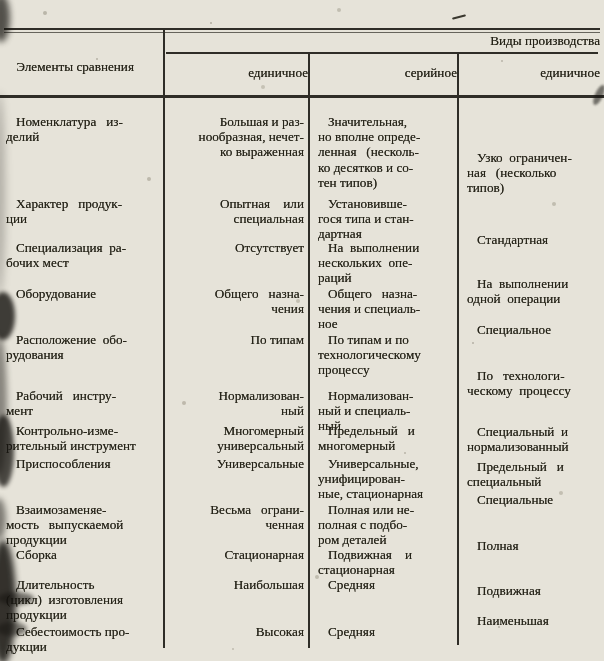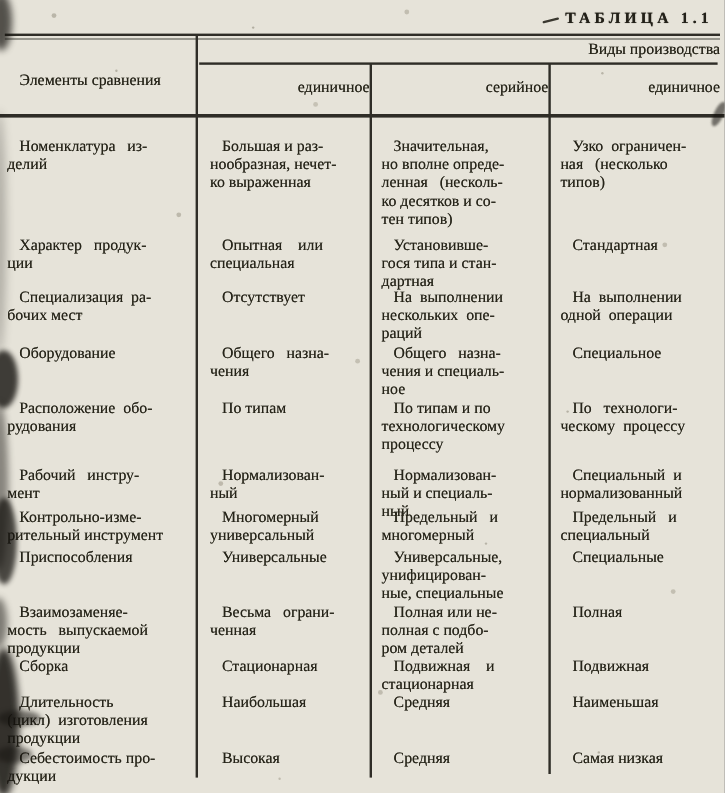--- a/index.html
+++ b/index.html
@@ -29,42 +29,41 @@
   .h-sub1{left:165px;top:65px;width:143px;}
   .h-sub2{left:310px;top:65px;width:147px;}
   .h-sub3{left:459px;top:65px;width:141px;}
   .trow{position:absolute;left:0;width:604px;display:flex;align-items:flex-start;}
   .c{
     box-sizing:border-box;white-space:pre-wrap;
     font-size:13.2px;line-height:15.2px;text-indent:10px;
     color:#262419;text-shadow:0 0 .5px rgba(38,36,25,.75);
   }
   .c1{width:163px;padding:0 4px 0 6px;}
-  .c2{width:145px;padding:0 4px 0 12px;}
+  .c2{width:145px;padding:0 4px 0 12px;text-align:right;}
   .c3{width:149px;padding:0 2px 0 10px;}
-  .c4{width:147px;padding:0 2px 0 10px;}
+  .c4{width:147px;padding:0 2px 0 10px;margin-top:36px;}
   .sm{position:absolute;background:#15130f;border-radius:50%;}
   .speckles{position:absolute;left:0;top:0;width:2px;height:2px;border-radius:50%;
     box-shadow:
       44px 12px 0 1px #bab6a9, 210px 22px 0 0 #b2aea1, 338px 9px 0 1px #c2beb1,
       96px 58px 0 0 #b6b2a5, 262px 86px 0 1px #c6c2b5, 501px 60px 0 0 #b9b5a8,
       148px 178px 0 1px #bdb9ac, 372px 152px 0 0 #b4b0a3, 553px 203px 0 1px #c1bdb0,
       66px 262px 0 0 #b7b3a6, 297px 300px 0 1px #c4c0b3, 472px 342px 0 0 #b5b1a4,
       183px 402px 0 1px #beb9ac, 404px 452px 0 0 #b8b4a7, 560px 492px 0 1px #c3bfb2,
       92px 522px 0 0 #b3afa2, 316px 576px 0 1px #c0bcaf, 498px 626px 0 0 #b6b2a5,
       36px 646px 0 1px #bab6a9, 232px 648px 0 0 #bfbbae;}
 </style>
 </head>
 <body>
 
 <div class="page">
 
   <div class="speckles"></div>
 
-  <div class="title">ТАБЛИЦА 1.1</div>
   <div class="tick"></div>
 
   <div class="line" style="left:4px;top:28px;width:596px;height:2px"></div>
   <div class="line" style="left:4px;top:32px;width:596px;height:1px;opacity:.7"></div>
   <div class="line" style="left:166px;top:52px;width:432px;height:2px"></div>
   <div class="line" style="left:0;top:95px;width:604px;height:3px"></div>
   <div class="line" style="left:163px;top:30px;width:2px;height:618px"></div>
   <div class="line" style="left:308px;top:53px;width:2px;height:595px"></div>
   <div class="line" style="left:457px;top:53px;width:2px;height:592px"></div>
 
@@ -147,21 +146,21 @@
     <div class="c c3">Предельный   и
 многомерный</div>
     <div class="c c4">Предельный   и
 специальный</div>
   </div>
   <div class="trow" style="top:456px">
     <div class="c c1">Приспособления</div>
     <div class="c c2">Универсальные</div>
     <div class="c c3">Универсальные,
 унифицирован-
-ные, специальные</div>
+ные, стационарная</div>
     <div class="c c4">Специальные</div>
   </div>
   <div class="trow" style="top:502px">
     <div class="c c1">Взаимозаменяе-
 мость   выпускаемой
 продукции</div>
     <div class="c c2">Весьма   ограни-
 ченная</div>
     <div class="c c3">Полная или не-
 полная с подбо-

